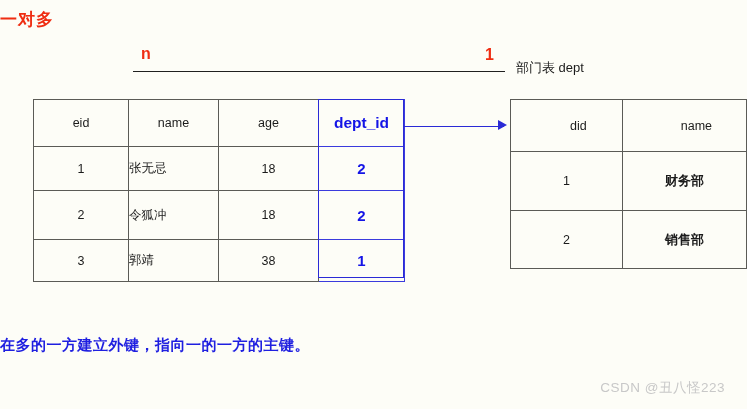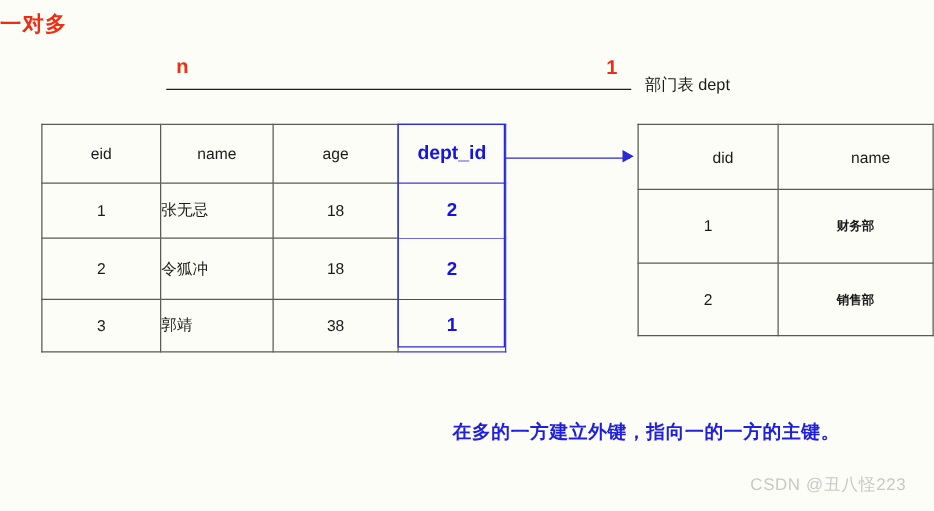--- a/index.html
+++ b/index.html
@@ -132,21 +132,21 @@
     box-sizing: border-box;
   }
 
   
   #dept-table { left: 510px; top: 99px; }
   #dept-table td.c-did  { width: 94px; }
   #dept-table td.c-dnam { width: 106px; }
   #dept-table tr.r-head td { height: 51px; padding-left: 24px; }
   #dept-table tr.r-1 td { height: 58px; }
   #dept-table tr.r-2 td { height: 57px; }
-  #dept-table td.cjk-bold { font-weight: bold; font-size: 10px; }
+  #dept-table td.cjk-bold { font-weight: bold; font-size: 13px; }
 
   
   .arrow-shaft {
     position: absolute;
     left: 404px;
     top: 126px;
     width: 100px;
     height: 0;
     border-top: 1.5px solid #2a2ad6;
   }
@@ -160,21 +160,21 @@
     border-bottom: 5px solid transparent;
     border-left: 9px solid #2a2ad6;
   }
 
   
   .caption {
     position: absolute;
     left: 0;
     top: 336px;
     width: 672px;
-    text-align: right;
+    text-align: left;
     color: #1f1fe0;
     font-size: 15px;
     font-weight: bold;
     letter-spacing: 0.5px;
   }
 
   
   .watermark {
     position: absolute;
     right: 22px;

